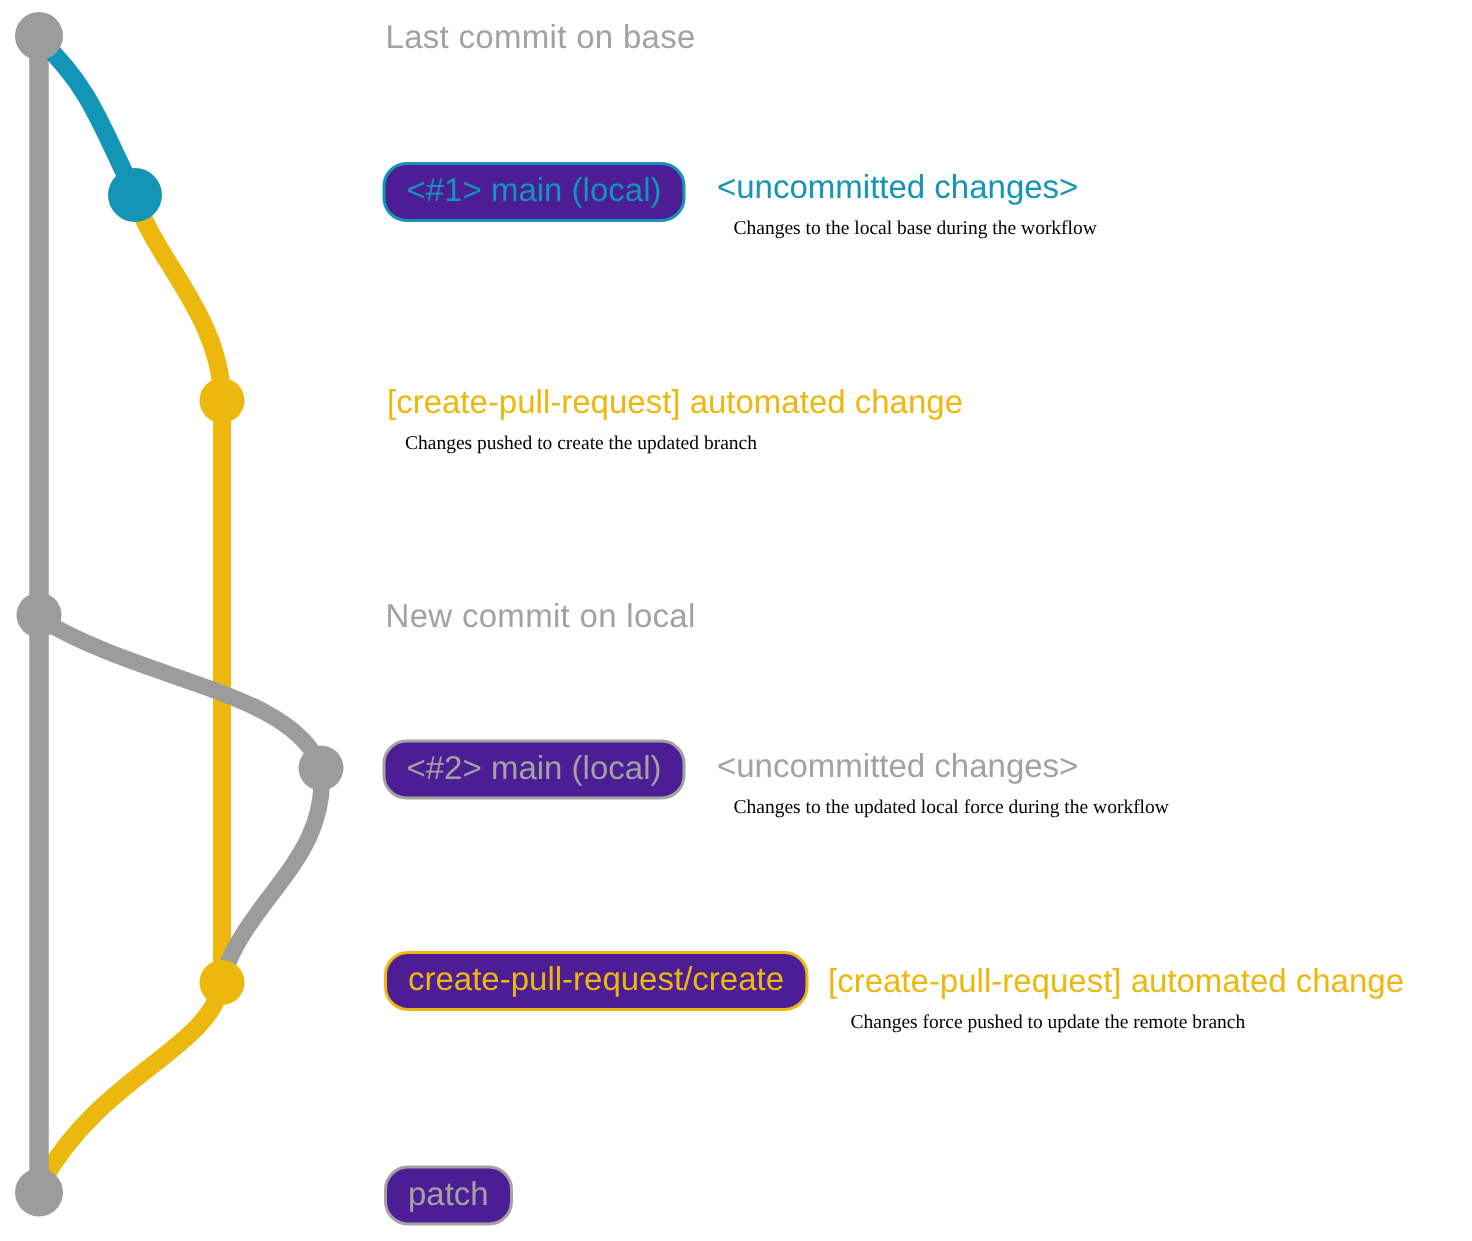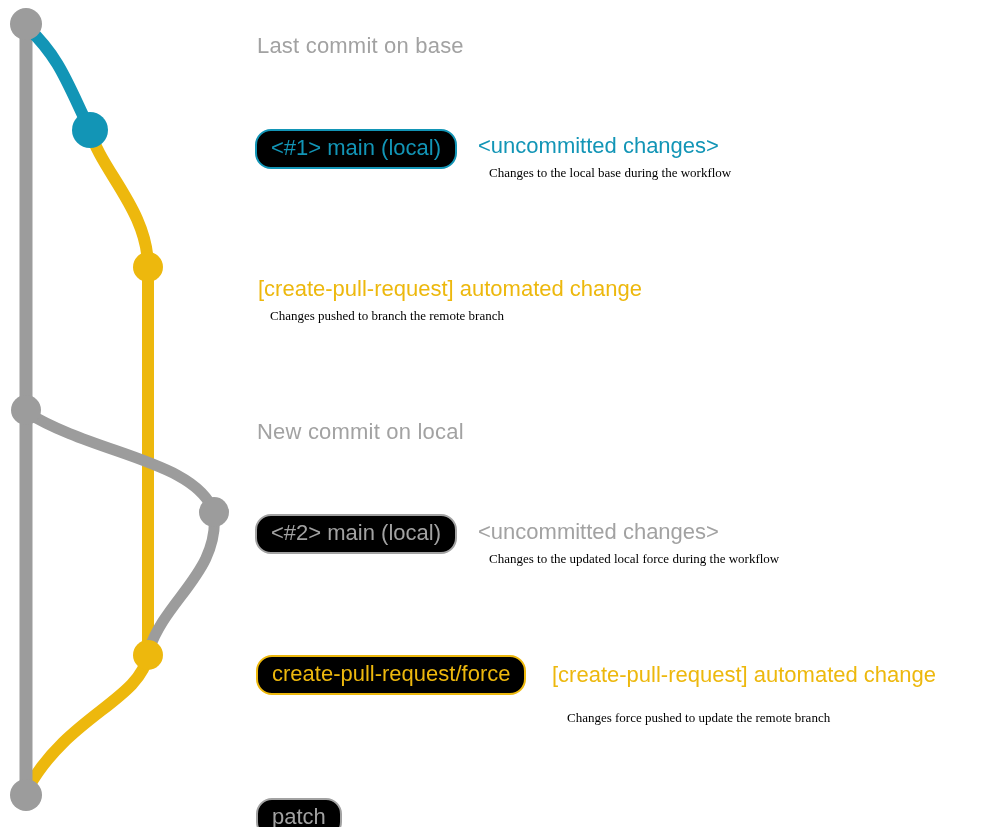--- a/index.html
+++ b/index.html
@@ -28,35 +28,35 @@
     width: 981px; height: 827px;
   }
   
   .stroke-gray  { stroke: var(--gray-line, #9c9c9c); fill: none; stroke-linecap: round; }
   .stroke-blue  { stroke: var(--blue, #1295b6); fill: none; stroke-linecap: round; }
   .stroke-yellow{ stroke: var(--yellow, #edb80d); fill: none; stroke-linecap: round; }
   .fill-gray    { fill: var(--gray-line, #9c9c9c); }
   .fill-blue    { fill: var(--blue, #1295b6); }
   .fill-yellow  { fill: var(--yellow, #edb80d); }
 
-  .abs { position: absolute; white-space: nowrap; margin-top: 21px; }
+  .abs { position: absolute; white-space: nowrap; }
 
   .note {
     font-size: 22px;
     color: var(--gray-text, #a2a2a2);
     letter-spacing: 0.2px;
   }
   .badge {
     display: inline-block;
     border: 2px solid;
     border-radius: 16px;
     padding: 4px 14px 6px 14px;
     font-size: 22px;
     line-height: 26px;
-    background: #000000;
+    background: #4c1d95;
   }
   .badge-blue   { color: var(--blue, #1295b6);   border-color: var(--blue, #1295b6); }
   .badge-gray   { color: var(--gray-text, #a2a2a2); border-color: var(--gray-text, #a2a2a2); }
   .badge-yellow { color: var(--yellow, #edb80d); border-color: var(--yellow, #edb80d); }
 
   .title-blue   { font-size: 22px; color: var(--blue, #1295b6); }
   .title-gray   { font-size: 22px; color: var(--gray-text, #a2a2a2); }
   .title-yellow { font-size: 22px; color: var(--yellow, #edb80d); }
 
   .desc {
@@ -71,21 +71,21 @@
   .pos-title-1        { left: 478px; top: 112px; }
   .pos-desc-1         { left: 489px; top: 144px; }
   .pos-title-2        { left: 258px; top: 255px; }
   .pos-desc-2         { left: 270px; top: 287px; }
   .pos-new-commit     { left: 257px; top: 398px; }
   .pos-badge-3        { left: 255px; top: 493px; }
   .pos-title-3        { left: 478px; top: 498px; }
   .pos-desc-3         { left: 489px; top: 530px; }
   .pos-badge-4        { left: 256px; top: 634px; }
   .pos-title-4        { left: 552px; top: 641px; }
-  .pos-desc-4         { left: 567px; top: 689px; }
+  .pos-desc-4         { left: 567px; top: 673px; }
   .pos-badge-5        { left: 256px; top: 777px; }
   .pos-title-5        { left: 344px; top: 784px; }
 </style>
 </head>
 <body>
 
 <div class="canvas">
 
   <svg class="graph-svg" viewBox="0 0 981 827" aria-hidden="true">
 
@@ -111,32 +111,32 @@
 
   <div class="abs note pos-last-commit">Last commit on base</div>
 
   <div class="abs pos-badge-1">
     <span class="badge badge-blue">&lt;#1&gt; main (local)</span>
   </div>
   <div class="abs title-blue pos-title-1">&lt;uncommitted changes&gt;</div>
   <div class="abs desc pos-desc-1">Changes to the local base during the workflow</div>
 
   <div class="abs title-yellow pos-title-2">[create-pull-request] automated change</div>
-  <div class="abs desc pos-desc-2">Changes pushed to branch the remote branch</div>
+  <div class="abs desc pos-desc-2">Changes pushed to create the updated branch</div>
 
   <div class="abs note pos-new-commit">New commit on local</div>
 
   <div class="abs pos-badge-3">
     <span class="badge badge-gray">&lt;#2&gt; main (local)</span>
   </div>
   <div class="abs title-gray pos-title-3">&lt;uncommitted changes&gt;</div>
   <div class="abs desc pos-desc-3">Changes to the updated local force during the workflow</div>
 
   <div class="abs pos-badge-4">
-    <span class="badge badge-yellow">create-pull-request/force</span>
+    <span class="badge badge-yellow">create-pull-request/create</span>
   </div>
   <div class="abs title-yellow pos-title-4">[create-pull-request] automated change</div>
   <div class="abs desc pos-desc-4">Changes force pushed to update the remote branch</div>
 
   <div class="abs pos-badge-5">
     <span class="badge badge-gray">patch</span>
   </div>
 
 </div>
 

